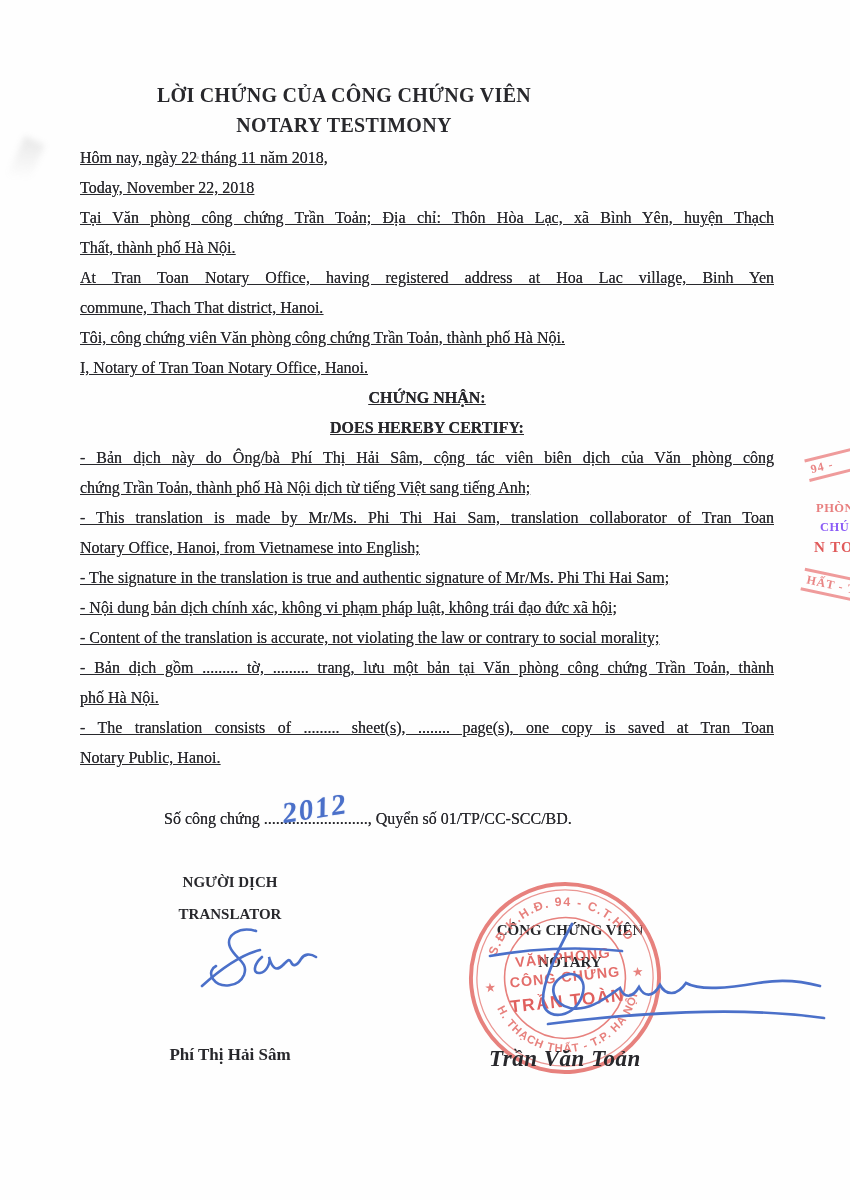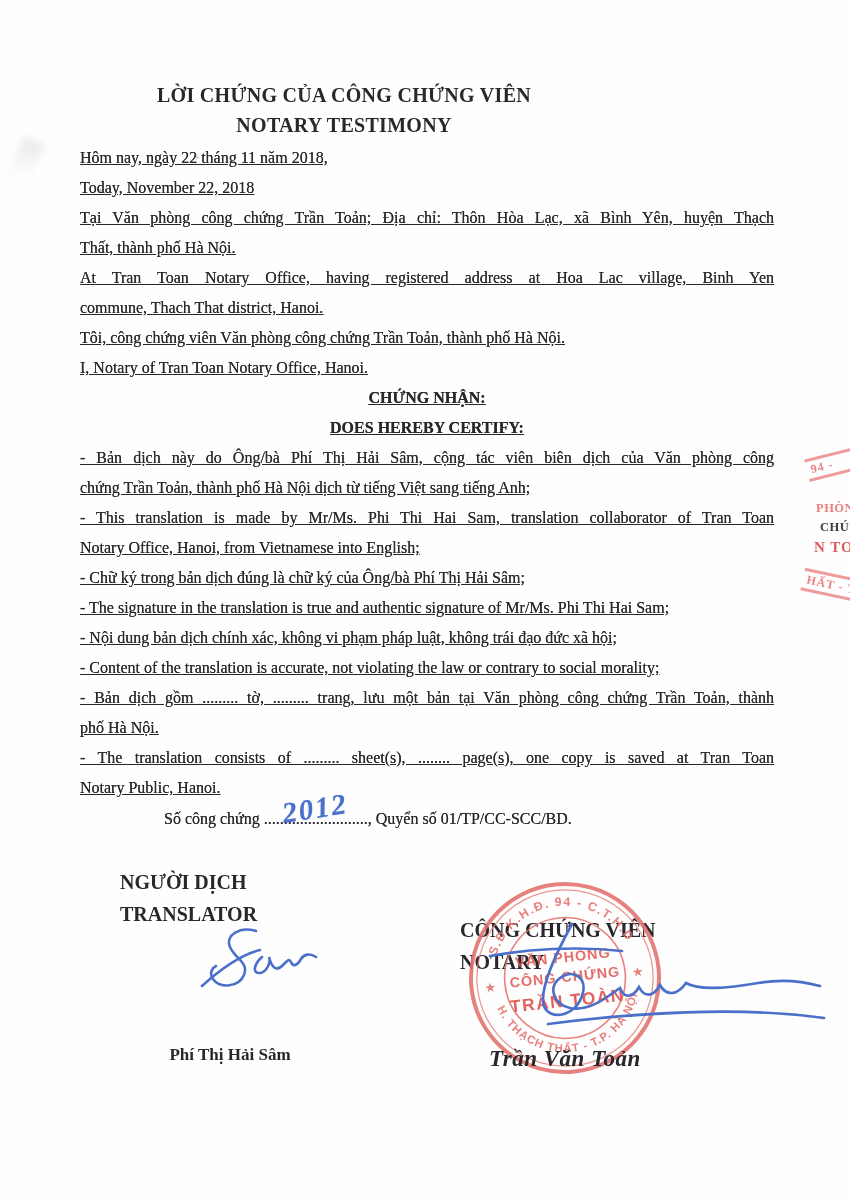--- a/index.html
+++ b/index.html
@@ -29,38 +29,38 @@
   .numbers{position:absolute; left:120px; top:801px; width:600px; font-size:16px;margin-left:44px;}
   .numline{height:36px; line-height:36px; white-space:nowrap; text-shadow:0 0 .4px #44444a;}
   .handwritten-no{
     position:absolute; left:118px; top:-9px;
     font-size:29px; font-style:italic; font-weight:bold;
     color:#4b70c9; transform:rotate(-9deg); letter-spacing:2px;
     text-shadow:0 0 1px rgba(75,112,201,.5); pointer-events:none;
   }
 
   
-  .sig-head{position:absolute; width:220px; font-weight:bold; font-size:20px; line-height:32px;}
+  .sig-head{position:absolute; width:220px; text-align:center; font-weight:bold; font-size:15px; line-height:32px;}
   .sig-head.translator{left:120px; top:866px;}
   .sig-head.notary{left:460px; top:866px;margin-top:48px;}
   .sig-name{position:absolute; width:220px; text-align:center; font-weight:bold; font-size:17px;}
   .sig-name.translator{left:120px; top:1045px;}
   .sig-name.notary{left:455px; top:1046px; font-size:23px; font-style:italic; letter-spacing:.5px;}
 
   .sam-sig{position:absolute; left:192px; top:924px;}
   .notary-sig{position:absolute; left:472px; top:896px;}
   .stamp{position:absolute; left:466px; top:879px; opacity:.88;}
 
   
   .edge-stamp{position:absolute; right:0; top:445px; width:60px; height:170px; color:#e98585;}
   .edge-frag{position:absolute; white-space:nowrap; font-weight:bold;}
   .edge-arc{border-top:3px solid #ef9b9b; border-bottom:3px solid #ef9b9b; padding:1px 4px; font-size:12px; letter-spacing:1px;}
   .ef-0{left:16px; top:6px; transform:rotate(-14deg); width:60px;}
   .ef-1{left:26px; top:56px; font-size:12.5px; color:#e87f7f; letter-spacing:.5px;}
-  .ef-2{left:30px; top:75px; font-size:12.5px; color:#404040; letter-spacing:.5px;}
+  .ef-2{left:30px; top:75px; font-size:12.5px; color:#8b5cf6; letter-spacing:.5px;}
   .ef-3{left:24px; top:94px; font-size:15px; color:#e05a5a; letter-spacing:1px;}
   .ef-4{left:12px; top:130px; transform:rotate(12deg); width:64px;}
 </style>
 </head>
 <body>
 
 <div class="page">
 
   <div class="smudge"></div>
   <div class="speck" style="left:99px;top:189px;"></div>
@@ -80,21 +80,20 @@
     <div class="line j">At Tran Toan Notary Office, having registered address at Hoa Lac village, Binh Yen</div>
     <div class="line">commune, Thach That district, Hanoi.</div>
     <div class="line">Tôi, công chứng viên Văn phòng công chứng Trần Toản, thành phố Hà Nội.</div>
     <div class="line">I, Notary of Tran Toan Notary Office, Hanoi.</div>
     <div class="line c">CHỨNG NHẬN:</div>
     <div class="line c">DOES HEREBY CERTIFY:</div>
     <div class="line j">- Bản dịch này do Ông/bà Phí Thị Hải Sâm, cộng tác viên biên dịch của Văn phòng công</div>
     <div class="line">chứng Trần Toản, thành phố Hà Nội dịch từ tiếng Việt sang tiếng Anh;</div>
     <div class="line j">- This translation is made by Mr/Ms. Phi Thi Hai Sam, translation collaborator of Tran Toan</div>
     <div class="line">Notary Office, Hanoi, from Vietnamese into English;</div>
-    <div class="line">- Chữ ký trong bản dịch đúng là chữ ký của Ông/bà Phí Thị Hải Sâm;</div>
     <div class="line">- The signature in the translation is true and authentic signature of Mr/Ms. Phi Thi Hai Sam;</div>
     <div class="line">- Nội dung bản dịch chính xác, không vi phạm pháp luật, không trái đạo đức xã hội;</div>
     <div class="line">- Content of the translation is accurate, not violating the law or contrary to social morality;</div>
     <div class="line j">- Bản dịch gồm ......... tờ, ......... trang, lưu một bản tại Văn phòng công chứng Trần Toản, thành</div>
     <div class="line">phố Hà Nội.</div>
     <div class="line j">- The translation consists of ......... sheet(s), ........ page(s), one copy is saved at Tran Toan</div>
     <div class="line">Notary Public, Hanoi.</div>
   </div>
 
   <div class="numbers">

